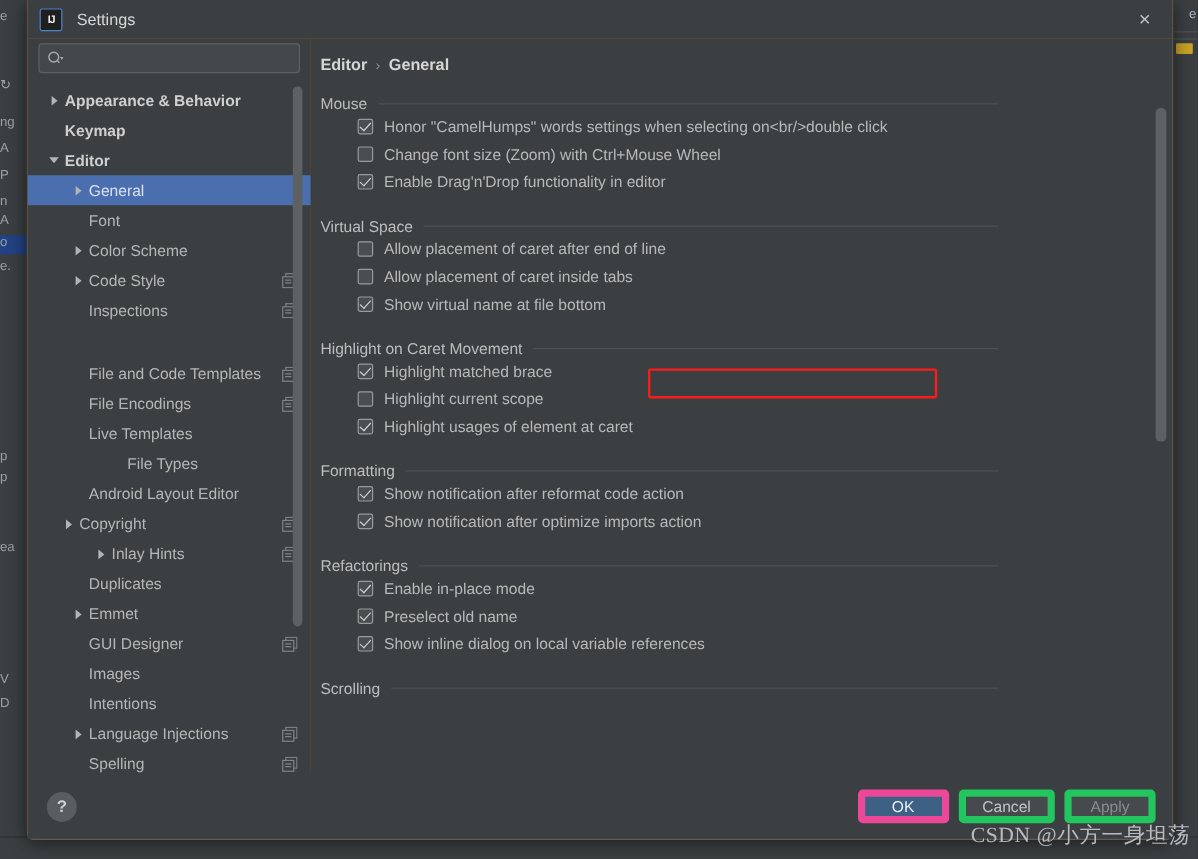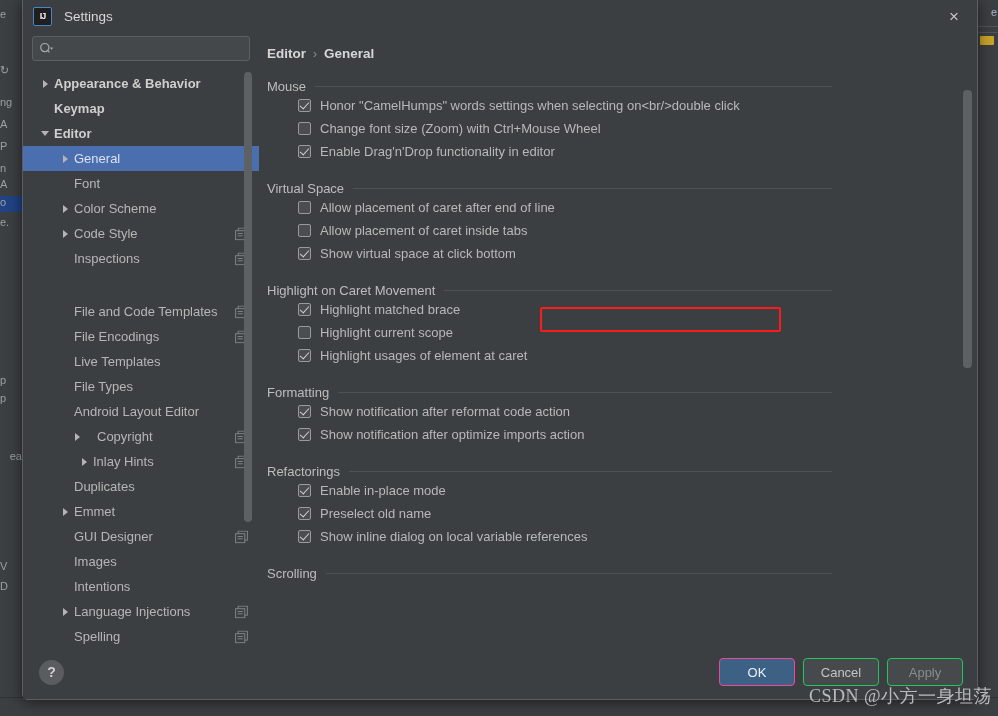--- a/index.html
+++ b/index.html
@@ -156,24 +156,24 @@
   }
   #help-button{
     width:25px;height:25px;border-radius:50%;background:#5a5d5f;
     display:flex;align-items:center;justify-content:center;
     color:#d0d0d0;font-size:14px;font-weight:bold;cursor:default;
   }
   #footer-buttons{margin-left:auto;display:flex;align-items:center;gap:8px;}
   .dlg-btn{
     min-width:76px;height:28px;border-radius:4px;box-sizing:border-box;
     display:flex;align-items:center;justify-content:center;
-    font-size:13px;color:#c4c4c4;border:1px solid #22c55e;background:#464a4d;
+    font-size:13px;color:#c4c4c4;border:6px solid #22c55e;background:#464a4d;
     padding:0 14px;cursor:default;
   }
-  .dlg-btn.primary{background:#3d6185;border:1px solid #ec4899;color:#eaf1f8;margin-left:24px;}
+  .dlg-btn.primary{background:#3d6185;border:6px solid #ec4899;color:#eaf1f8;margin-left:24px;}
   .dlg-btn.disabled{color:#8a8d8f;}
   
   #watermark{
     position:absolute;right:6px;bottom:8px;
     font-size:18px;color:rgba(215,218,222,.80);
     font-family:Liberation Serif, serif;
     white-space:nowrap;pointer-events:none;letter-spacing:.5px;
   }
 </style>
 </head>
@@ -186,21 +186,21 @@
       <div class="ide-frag" style="top: 64px;">↻</div>
       <div class="ide-frag" style="top: 96px;">ng</div>
       <div class="ide-frag" style="top: 118px;">A</div>
       <div class="ide-frag" style="top: 140px;">P</div>
       <div class="ide-frag" style="top: 162px;">n</div>
       <div class="ide-frag" style="top: 178px;">A</div>
       <div class="ide-frag" style="top: 196px;">o</div>
       <div class="ide-frag" style="top: 216px;">e.</div>
       <div class="ide-frag" style="top: 374px;">p</div>
       <div class="ide-frag" style="top: 392px;">p</div>
-      <div class="ide-frag" style="top: 450px; text-align: right;">ea</div>
+      <div class="ide-frag" style="top: 450px;">ea</div>
       <div class="ide-frag" style="top: 560px;">V</div>
       <div class="ide-frag" style="top: 580px;">D</div>
     </div>
   <div class="ide-right-strip">
     <div class="ide-rfrag" style="top:6px;">e</div>
     <div class="ide-hline" style="top:26px;"></div>
     <div class="ide-hline" style="top:32px;"></div>
     <div class="ide-yellow"></div>
   </div>
   <div class="ide-bottom-bar"></div>
@@ -299,29 +299,29 @@
               <rect x="3.2" y="0.6" width="9.2" height="9" fill="none" stroke="#9b9ea0" stroke-width="1"></rect>
               <rect x="0.6" y="3.2" width="9.2" height="9" fill="#3c3f41" stroke="#9b9ea0" stroke-width="1"></rect>
               <line x1="2.6" y1="6" x2="7.8" y2="6" stroke="#9b9ea0" stroke-width="1"></line>
               <line x1="2.6" y1="8.3" x2="7.8" y2="8.3" stroke="#9b9ea0" stroke-width="1"></line>
             </svg>
           </div>
           <div class="tree-item" style="padding-left: 36px;">
             <span class="twisty"></span>
             <span class="tree-label">Live Templates</span>
           </div>
-          <div class="tree-item" style="padding-left: 36px;">
+          <div class="tree-item" style="padding-left: 36px; gap: 32px;">
             <span class="twisty"></span>
             <span class="tree-label">File Types</span>
           </div>
           <div class="tree-item" style="padding-left: 36px;">
             <span class="twisty"></span>
             <span class="tree-label">Android Layout Editor</span>
           </div>
-          <div class="tree-item" style="padding-left: 48px; gap: 11px;">
+          <div class="tree-item" style="padding-left: 28px;">
             <span class="twisty">
               <span class="arrow-right"></span>
             </span>
             <span class="tree-label">Copyright</span>
             <svg class="copy-icon" width="13" height="13" viewBox="0 0 13 13">
               <rect x="3.2" y="0.6" width="9.2" height="9" fill="none" stroke="#9b9ea0" stroke-width="1"></rect>
               <rect x="0.6" y="3.2" width="9.2" height="9" fill="#3c3f41" stroke="#9b9ea0" stroke-width="1"></rect>
               <line x1="2.6" y1="6" x2="7.8" y2="6" stroke="#9b9ea0" stroke-width="1"></line>
               <line x1="2.6" y1="8.3" x2="7.8" y2="8.3" stroke="#9b9ea0" stroke-width="1"></line>
             </svg>
@@ -431,21 +431,21 @@
             <div class="option-row">
               <span class="cb"></span>
               <span class="option-label">Allow placement of caret after end of line</span>
             </div>
             <div class="option-row">
               <span class="cb"></span>
               <span class="option-label">Allow placement of caret inside tabs</span>
             </div>
             <div class="option-row">
               <span class="cb checked"></span>
-              <span class="option-label">Show virtual space at click bottom</span>
+              <span class="option-label">Show virtual name at file bottom</span>
             </div>
           </div>
           <div class="group">
             <div class="group-header">
               <span class="group-title">Highlight on Caret Movement</span>
               <span class="group-rule"></span>
             </div>
             <div class="option-row">
               <span class="cb checked"></span>
               <span class="option-label">Highlight matched brace</span>

